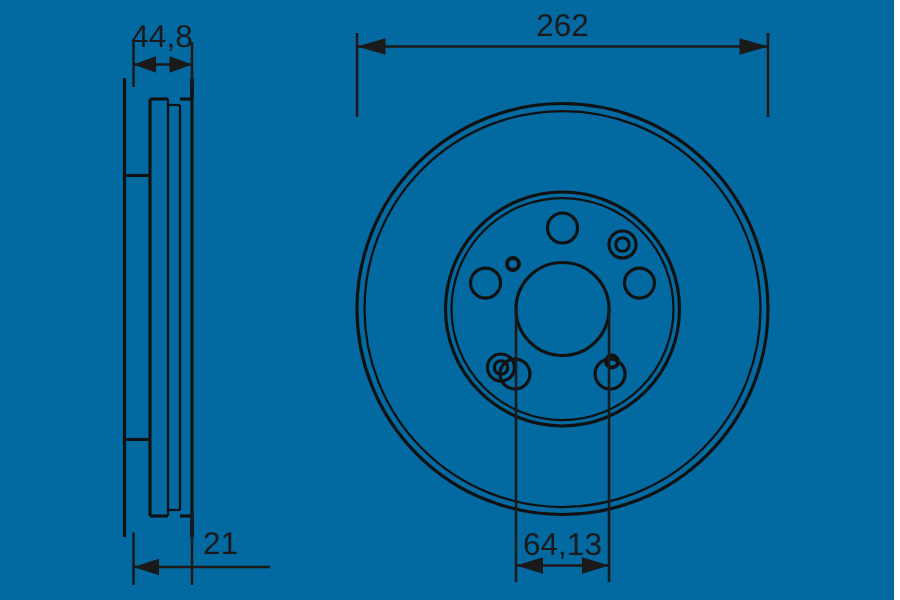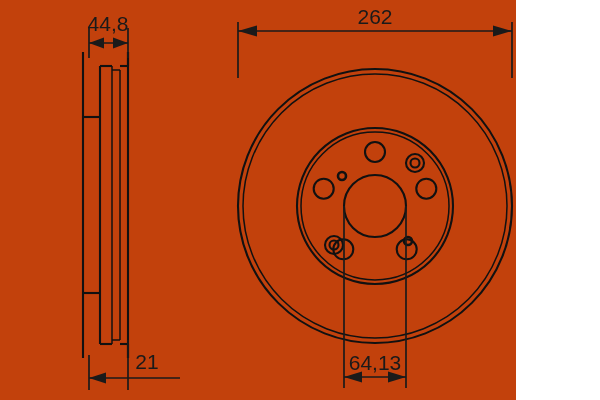--- a/index.html
+++ b/index.html
@@ -5,23 +5,23 @@
   html, body {
     margin: 0;
     padding: 0;
     background: #ffffff;
   }
   body {
     font-family: "Liberation Sans", sans-serif;
   }
   #drawing-root {
     position: relative;
-    width: 516px;
+    width: 596px;
     height: 400px;
-    background: #c2410c;
+    background: #0369a1;
     overflow: hidden;
   }
   svg.drawing-canvas {
     display: block;
     width: 600px;
     height: 400px;
   }
   .dim-text {
     font-family: "Liberation Sans", sans-serif;
     font-size: 21px;

